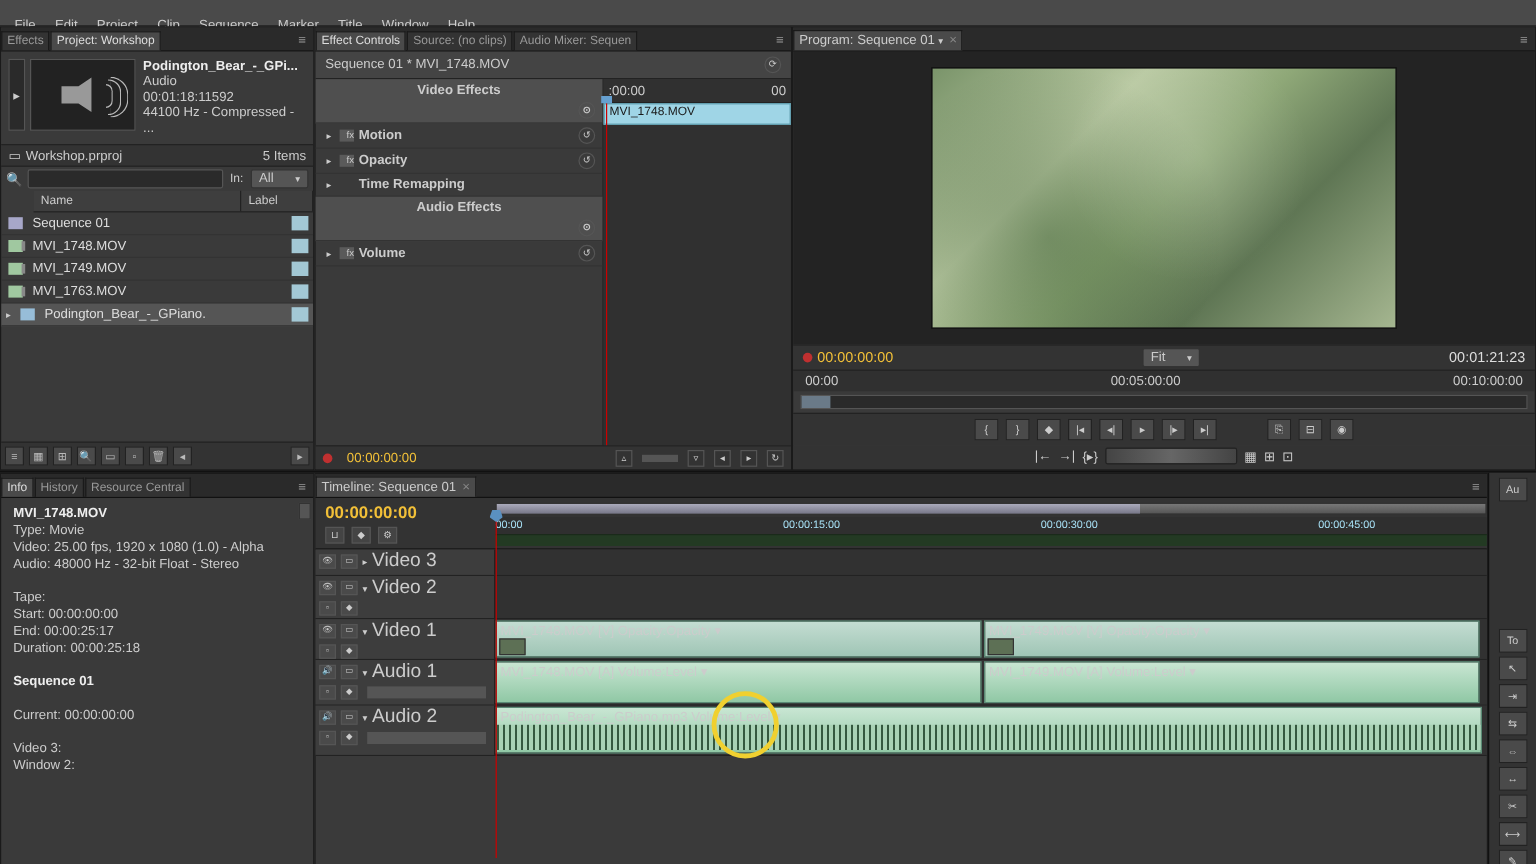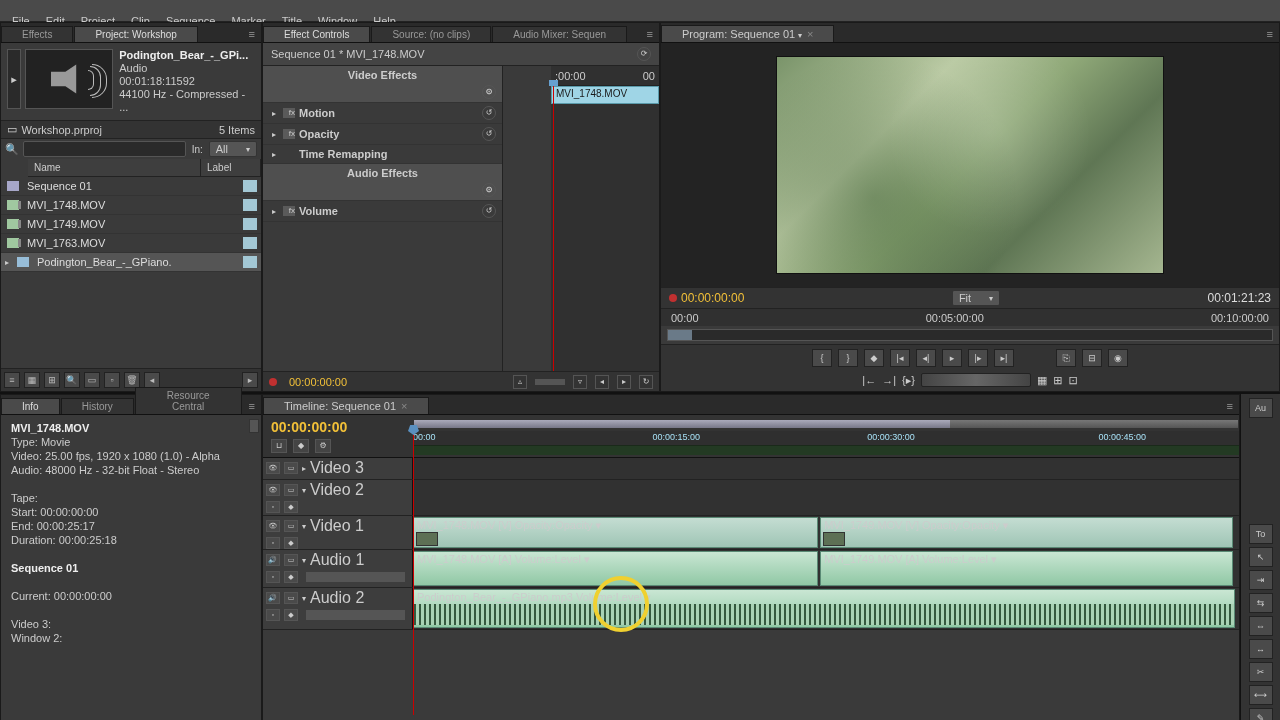--- a/index.html
+++ b/index.html
@@ -6,21 +6,21 @@
 body { background: #000; width: 1280px; height: 720px; overflow: hidden; }
 .app { width: 1280px; height: 720px; background: #000; display: flex; flex-direction: column; }
 .letterbox-top { height: 40px; background: #000; }
 .letterbox-bottom { height: 40px; background: #000; }
 .main { flex: 1; background: #3a3a3a; display: flex; flex-direction: column; }
 .menubar { height: 22px; background: #4a4a4a; display: flex; align-items: center; padding: 0 4px; border-bottom: 1px solid #222; }
 .menubar span { padding: 2px 8px; cursor: default; margin-top: 20px; }
 .upper { display: flex; height: 370px; }
 .panel { background: #3a3a3a; border: 1px solid #1a1a1a; display: flex; flex-direction: column; }
 .tabbar { display: flex; background: #2a2a2a; height: 20px; align-items: flex-end; border-bottom: 1px solid #111; }
-.tab { padding: 2px 20px; background: #333; border: 1px solid #1a1a1a; border-bottom: none; margin-right: 1px; color: #999; font-size: 10px; text-align: center; }
+.tab { padding: 2px 4px; background: #333; border: 1px solid #1a1a1a; border-bottom: none; margin-right: 1px; color: #999; font-size: 10px; }
 .tab.active { background: #4a4a4a; color: #ddd; }
 .tab .x { margin-left: 5px; color: #888; cursor: pointer; }
 .panel-menu-icon { margin-left: auto; padding: 2px 6px; color: #999; }
 
 
 .project-panel { width: 262px; }
 .project-header { display: flex; padding: 6px; gap: 6px; background: #3a3a3a; }
 .clip-thumb { width: 90px; height: 60px; background:#222; border:1px solid #555; display:flex; align-items:center; justify-content:center; position:relative; }
 .clip-thumb .speaker { width: 36px; height: 36px; background:#999; clip-path: polygon(0 30%, 40% 30%, 70% 10%, 70% 90%, 40% 70%, 0 70%); }
 .clip-thumb .wave { position:absolute; right:6px; top:14px; width:18px; height:32px; }
@@ -57,21 +57,21 @@
 
 .ec-panel{flex:1;max-width:398px;}
 .ec-header{padding:4px 8px;background:#444;border-bottom:1px solid #222;display:flex;align-items:center;}
 .ec-body{flex:1;display:flex;position:relative;}
 .ec-left{width:240px;border-right:1px solid #222;}
 .ec-row{display:flex;align-items:center;padding:3px 6px;gap:4px;border-bottom:1px solid #333;}
 .ec-section{background:#4f4f4f;font-weight:bold;color:#ddd;flex-direction:column;}
 .twist{width:10px;text-align:center;font-size:8px;}
 .fx-icon{width:12px;height:10px;background:#5a5a5a;font-size:8px;text-align:right;line-height:10px;}
 .kf-btn{margin-left:auto;width:14px;height:14px;border:1px solid #555;border-radius:50%;font-size:8px;text-align:center;line-height:12px;cursor:pointer;}
-.ec-right{flex:1;background:#303030;position:relative;margin-left:48px;}
+.ec-right{flex:1;background:#303030;position:relative;}
 .ec-time-ruler{height:20px;border-bottom:1px solid #222;display:flex;align-items:center;padding:0 4px;font-size:9px;color:#a7e0f5;justify-content:space-between;}
 .ec-clip-bar{position:absolute;top:20px;left:0;right:0;height:18px;background:#9fd5e6;border:1px solid #5a9aaa;color:#1a1a1a;font-size:10px;padding:1px 4px;}
 .ec-playhead{position:absolute;top:20px;bottom:0;left:2px;width:1px;background:#c00;}
 .ec-playhead::before{content:"";position:absolute;top:-6px;left:-4px;width:9px;height:6px;background:#66a0d0;}
 .ec-footer{height:20px;border-top:1px solid #222;display:flex;align-items:center;padding:0 6px;gap:8px;background:#333;}
 .ec-footer .tc{color:#f2c038;}
 .ec-footer .btn{width:14px;height:14px;border:1px solid #555;font-size:8px;text-align:center;line-height:12px;}
 
 
 .prog-panel{flex:1;}

